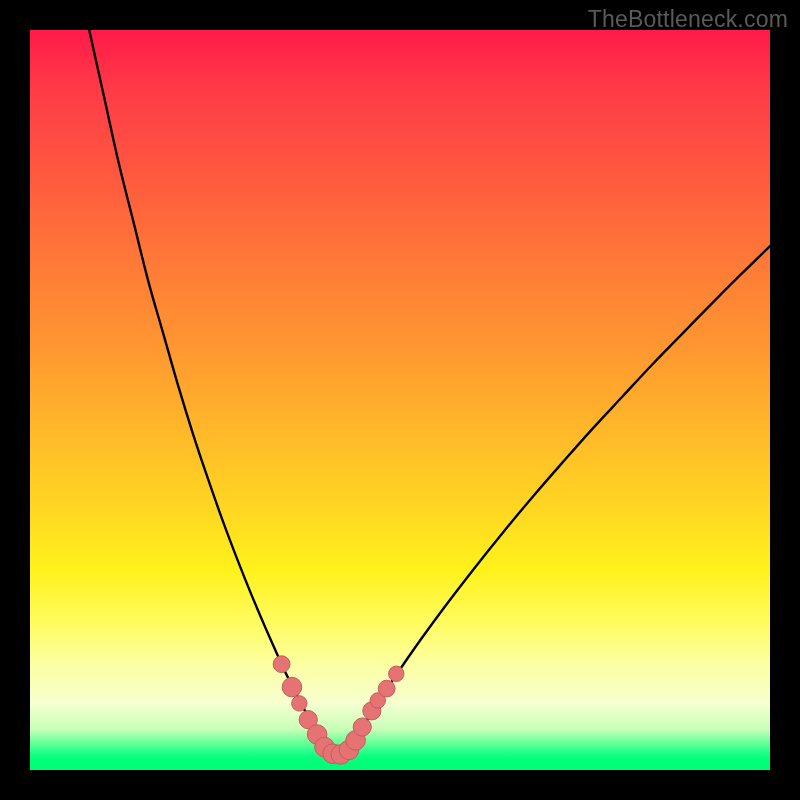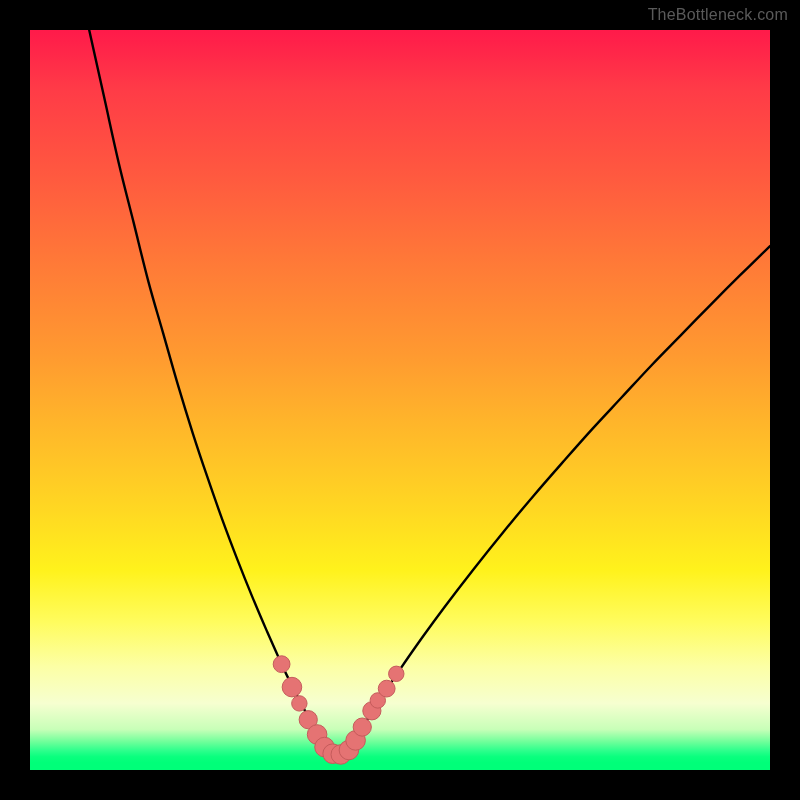--- a/index.html
+++ b/index.html
@@ -42,21 +42,21 @@
       #0aff7e 98.2%,
       #00ff79 99%,
       #00ff79 100%
     );
   }
   .watermark {
     position: absolute;
     top: 6px;
     right: 12px;
     color: #5a5a5a;
-    font-size: 16px;
+    font-size: 23px;
     font-weight: 400;
     letter-spacing: 0.2px;
     user-select: none;
   }
   svg.curves {
     position: absolute;
     left: 0;
     top: 0;
     width: 740px;
     height: 740px;

